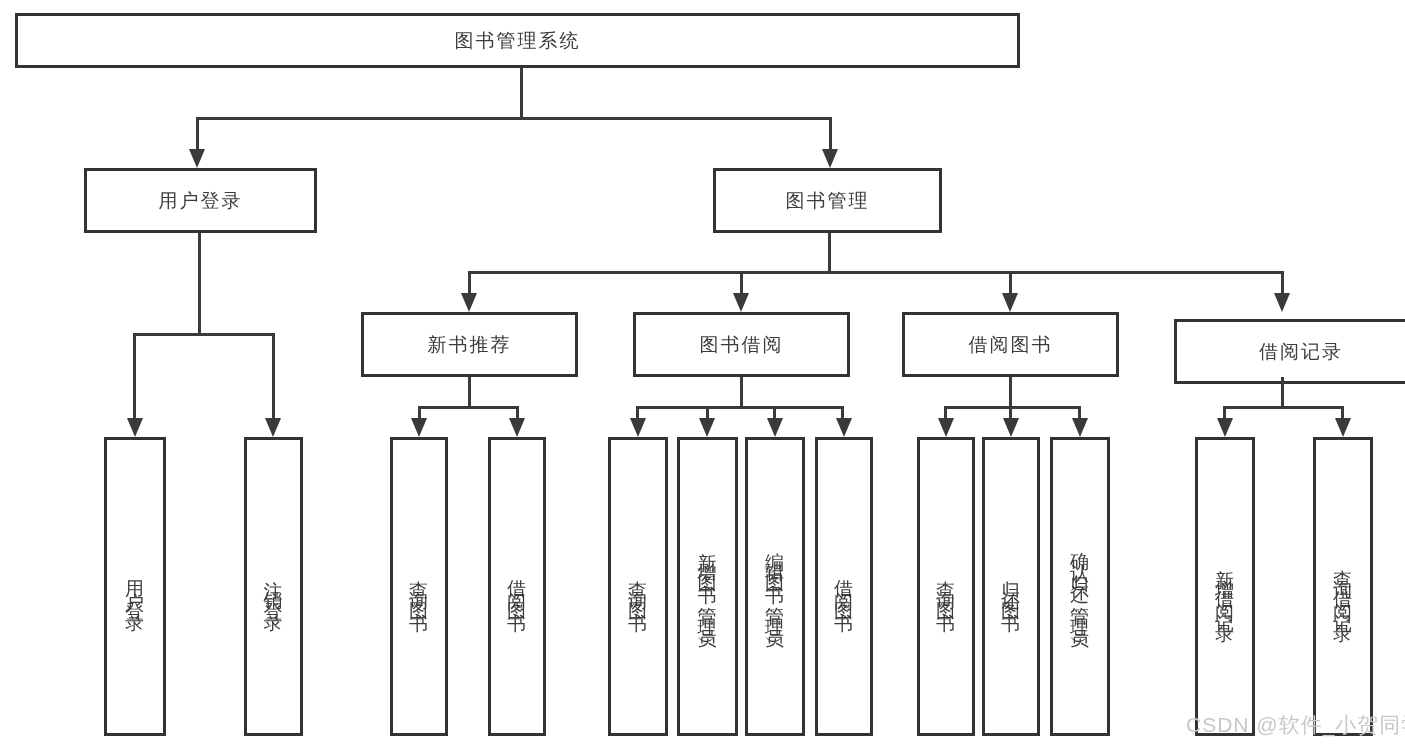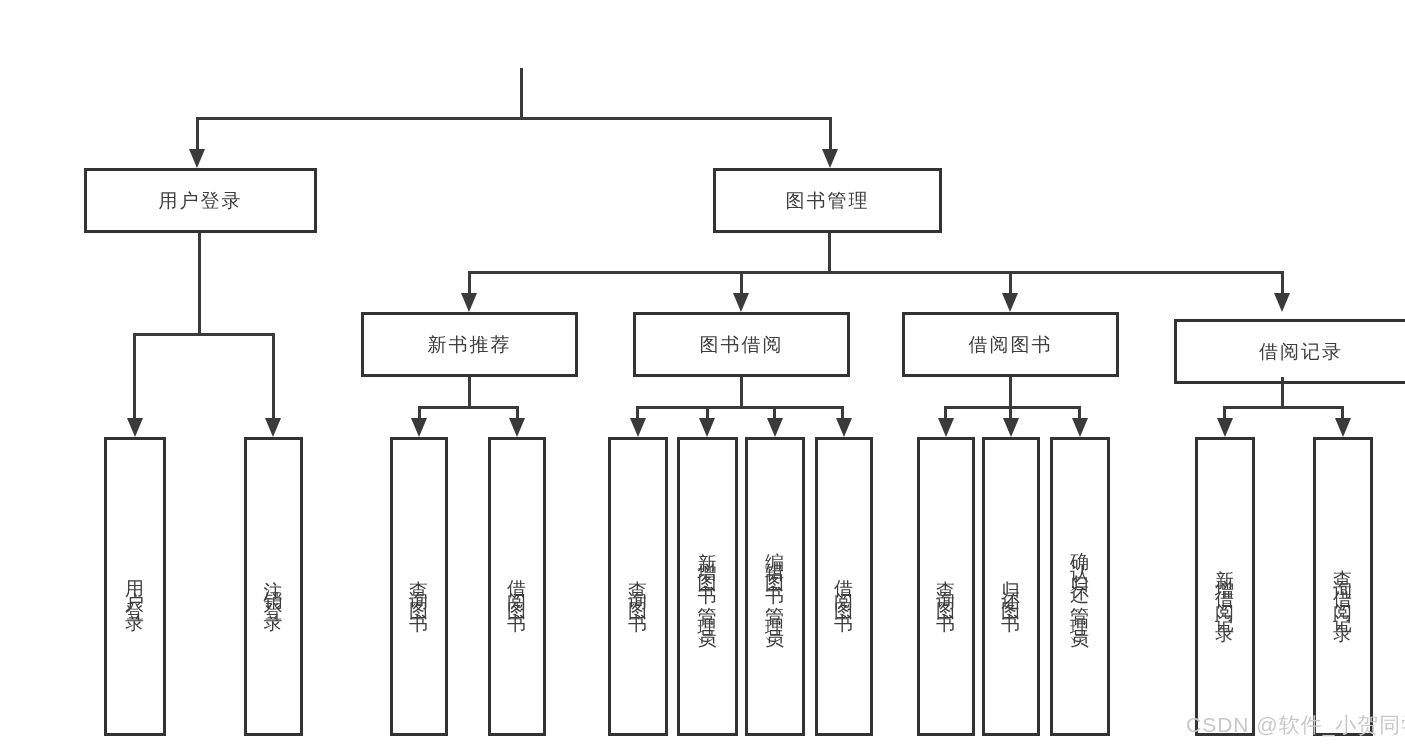--- a/index.html
+++ b/index.html
@@ -48,20 +48,21 @@
     letter-spacing: 1px;
     white-space: nowrap;
     z-index: 5;
   }
 </style>
 </head>
 <body>
 
 <div id="canvas">
 
+  <div class="box" style="left:15px; top:13px; width:1005px; height:55px;">图书管理系统</div>
 
   <div class="vline" style="left:520px; top:68px; height:52px;"></div>
 
   <div class="hline" style="left:196px; top:117px; width:636px;"></div>
   <div class="vline" style="left:196px; top:117px; height:34px;"></div>
   <div class="arrowhead" style="left:189px; top:149px;"></div>
   <div class="vline" style="left:829px; top:117px; height:34px;"></div>
   <div class="arrowhead" style="left:822px; top:149px;"></div>
 
   <div class="box" style="left:84px; top:168px; width:233px; height:65px;">用户登录</div>

